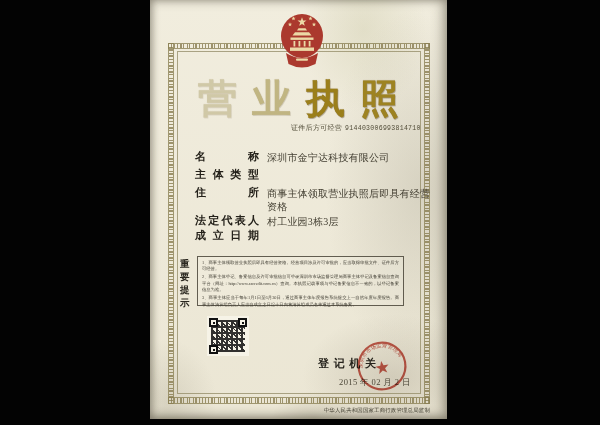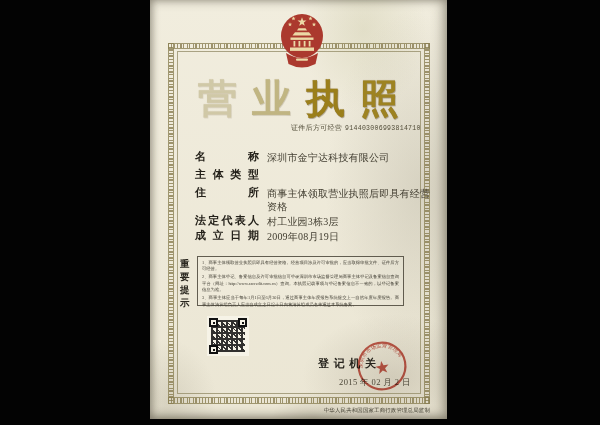--- a/index.html
+++ b/index.html
@@ -176,21 +176,20 @@
           <span>人</span>
         </div>
     </div>
     <div class="row" style="top:228px">
       <div class="flabel jchars">
           <span>成</span>
           <span>立</span>
           <span>日</span>
           <span>期</span>
         </div>
-      <div class="fvalue">2009年08月19日</div>
     </div>
 
     <div class="vlabel jchars">
         <span>重</span>
         <span>要</span>
         <span>提</span>
         <span>示</span>
       </div>
     <div class="nbox">
       <p>1、商事主体领取营业执照后即具有经营资格。经营项目涉及许可审批的，应当取得审批文件、证件后方可经营。</p>

